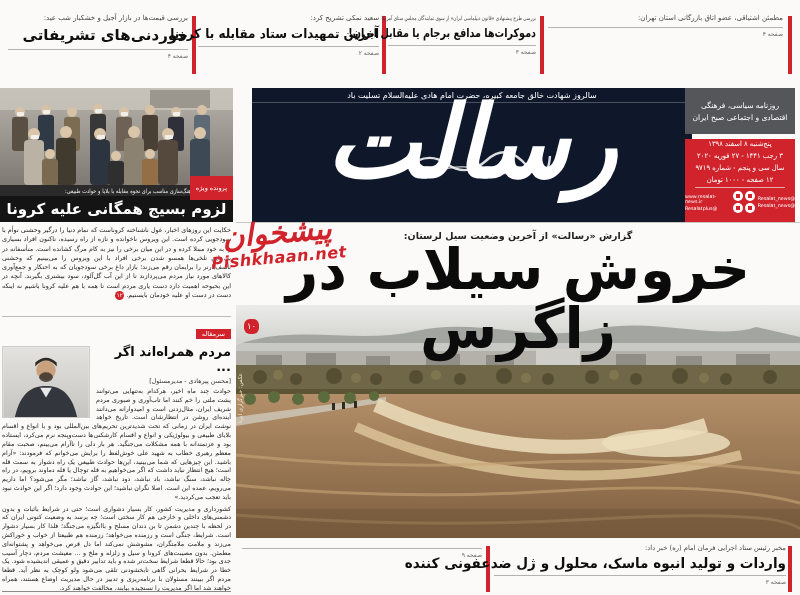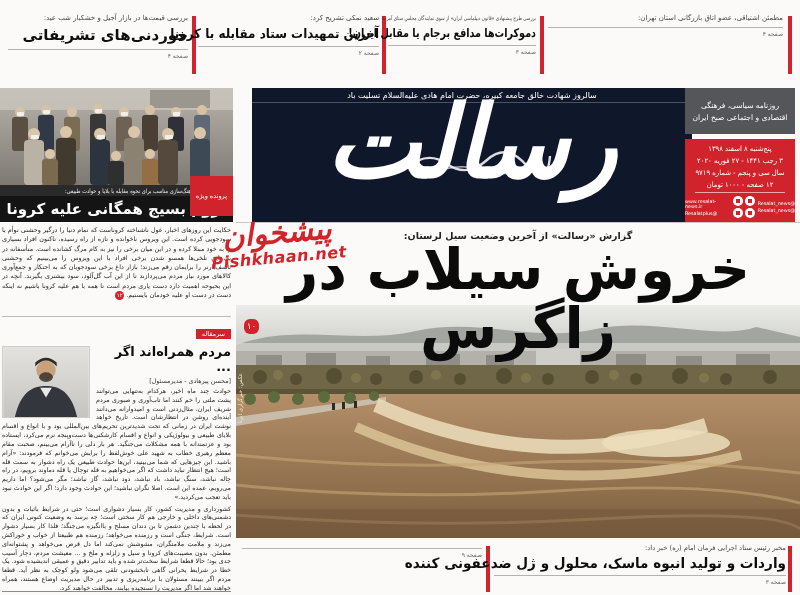--- a/index.html
+++ b/index.html
@@ -31,34 +31,34 @@
               border-bottom:1px solid rgba(255,255,255,.25); }
   .logo-text { font-size:100px; font-weight:bold; font-style:italic; color:#fff;
                text-align:center; line-height:.95; margin-top:-8px; letter-spacing:-2px; }
   .ornament { position:absolute; left:150px; top:52px; opacity:.95; }
 
   .paper-type { position:absolute; right:5px; top:88px; width:110px; height:46px;
                 background:#55565a; color:#fff; font-size:7.5px; text-align:center;
                 display:flex; flex-direction:column; justify-content:center; gap:3px; }
   .date-box { position:absolute; right:5px; top:139px; width:110px; height:83px;
               background:#d0232b; color:#fff; font-size:7.2px; text-align:center;
-              padding-top:5px; }
+              }
   .date-box .dl { margin-bottom:3px; white-space:nowrap; transform:scaleX(.95); }
   .date-box .hairline { border-top:1px solid rgba(255,255,255,.6); margin:3px 10px 3px; }
   .socials { display:flex; justify-content:center; align-items:center; gap:3px; font-size:4.8px; }
   .soc-col { display:flex; flex-direction:column; gap:2px; text-align:right; }
   .icon-grid { display:grid; grid-template-columns:10px 10px; gap:2px; }
   .sicon { width:10px; height:10px; border-radius:50%;
            background:radial-gradient(circle at center, #d0232b 0 2.2px, #fff 2.2px); }
 
   
   .left-col { position:absolute; left:0; top:88px; width:233px; height:507px; overflow:hidden; }
   .crowd { position:absolute; top:0; left:0; }
   .special-tag { position:absolute; top:88px; right:0; background:#d0232b; color:#fff;
-                 font-size:6.5px; padding:16px 6px; z-index:3; }
+                 font-size:6.5px; padding:8px 6px; z-index:3; }
   .corona-kicker { position:absolute; top:97px; left:0; right:0; background:#2a2a2a;
                    color:#eee; font-size:6px; padding:2px 4px; white-space:nowrap; z-index:2; }
   .corona-title { position:absolute; top:108px; left:0; right:0; height:26px; background:#141414;
                   color:#fff; font-size:15px; font-weight:bold; text-align:center;
                   line-height:26px; z-index:2; }
   .corona-body { position:absolute; top:138px; left:2px; right:2px; font-size:6.4px;
                  line-height:1.45; text-align:justify; color:#222; }
   .badge-circ { display:inline-block; background:#d0232b; color:#fff; border-radius:50%;
                 width:9px; height:9px; line-height:9px; text-align:center; font-size:5.5px; }
   .lc-divider { position:absolute; top:228px; left:2px; right:2px; border-top:1px solid #bbb; }

